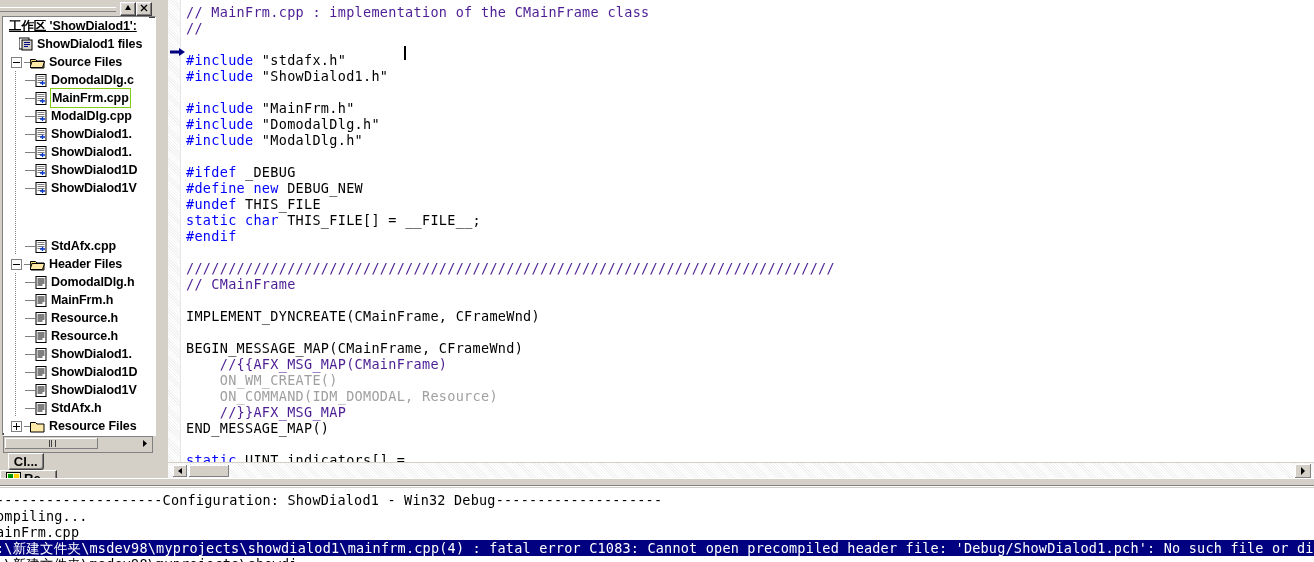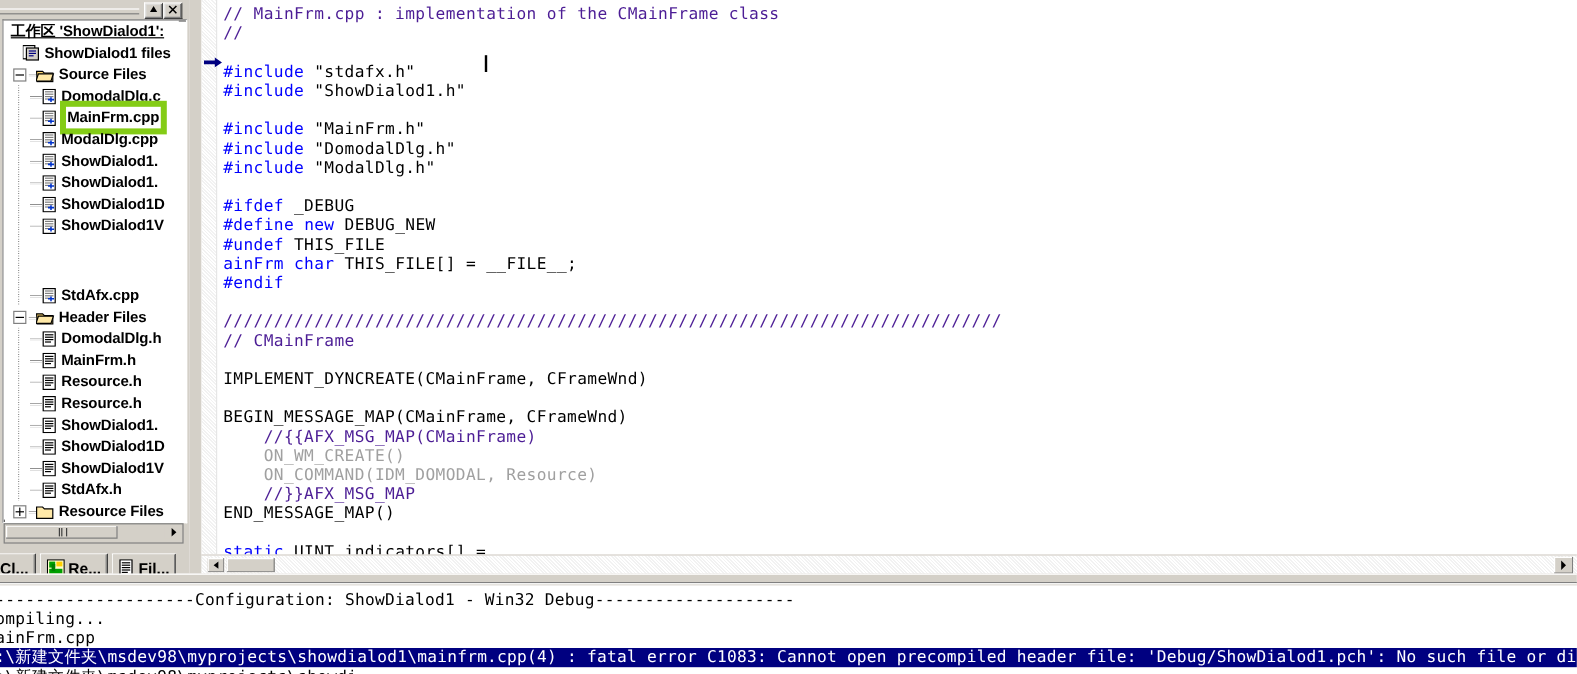--- a/index.html
+++ b/index.html
@@ -39,21 +39,21 @@
     overflow:hidden;
   }
   #tree{
     position:absolute;left:0;top:0;width:146px;height:416px;
     background:#ffffff;overflow:hidden;
     font-family:"Liberation Sans",sans-serif;font-size:12px;color:#000;
   }
   .tnode{position:relative;height:18px;line-height:18px;white-space:nowrap;
          display:flex;align-items:center;}
   .tlabel{font-size:12.5px;font-weight:bold;color:#000;letter-spacing:-0.1px;}
-  .tlabel.sel{border:5px solid #84cc16;background:#ffffff;padding:0 1px;margin-left:-1px;}
+  .tlabel.sel{border:1px solid #84cc16;background:#ffffff;padding:0 1px;margin-left:-1px;}
   .tbox{width:9px;height:9px;border:1px solid #808080;background:#fff;
         display:inline-block;position:relative;margin-right:2px;flex:0 0 auto;}
   .tbox:before{content:"";position:absolute;left:1px;top:4px;width:7px;height:1px;background:#000;}
   .tbox.plus:after{content:"";position:absolute;left:4px;top:1px;width:1px;height:7px;background:#000;}
   .dots{display:inline-block;flex:0 0 auto;height:18px;
         background-image:linear-gradient(to bottom,#808080 1px,transparent 1px);
         background-size:2px 2px;background-position:0 9px;background-repeat:repeat-x;}
   .vdots{position:absolute;width:1px;top:0;bottom:0;
          background-image:linear-gradient(to bottom,#808080 1px,transparent 1px);
          background-size:1px 2px;}
@@ -65,21 +65,21 @@
     background:#d4d0c8;border:1px solid #808080;
   }
   #ws-hthumb{position:absolute;left:1px;top:1px;width:93px;height:11px;
     background:#d4d0c8;box-shadow:inset -1px -1px 0 #808080, inset 1px 1px 0 #ffffff;}
   #ws-hthumb .grip{position:absolute;left:44px;top:2px;width:5px;height:7px;
     border-left:1px solid #404040;border-right:1px solid #404040;}
   #ws-hthumb .grip:before{content:"";position:absolute;left:1px;top:0;width:1px;height:7px;background:#404040;}
   #ws-harrow{position:absolute;right:1px;top:1px;width:14px;height:11px;background:#d4d0c8;}
 
   
-  #ws-tabs{position:absolute;left:0px;top:453px;height:32px;display:flex;align-items:flex-end;}
+  #ws-tabs{position:absolute;left:0px;top:453px;height:21px;display:flex;align-items:center;flex-direction:column;}
   .wtab{
     height:22px;margin-right:3px;padding:0 5px;
     background:#d4d0c8;
     border:1px solid #ffffff;border-right-color:#404040;border-bottom-color:#404040;
     box-shadow:inset -1px -1px 0 #808080;
     display:flex;align-items:center;gap:3px;
     font-size:13px;font-weight:bold;color:#000;cursor:default;
     border-radius:0 0 3px 3px;
   }
   .wtab.first{margin-left:-6px;}
@@ -468,21 +468,21 @@
 <span class="kw">#include</span><span class="pl"> "stdafx.h"</span>
 <span class="kw">#include</span><span class="pl"> "ShowDialod1.h"</span>
 <span class="pl"></span>
 <span class="kw">#include</span><span class="pl"> "MainFrm.h"</span>
 <span class="kw">#include</span><span class="pl"> "DomodalDlg.h"</span>
 <span class="kw">#include</span><span class="pl"> "ModalDlg.h"</span>
 <span class="pl"></span>
 <span class="kw">#ifdef</span><span class="pl"> _DEBUG</span>
 <span class="kw">#define</span><span class="pl"> </span><span class="kw">new</span><span class="pl"> DEBUG_NEW</span>
 <span class="kw">#undef</span><span class="pl"> THIS_FILE</span>
-<span class="kw">ainFrm char</span><span class="pl"> THIS_FILE[] = __FILE__;</span>
+<span class="kw">static char</span><span class="pl"> THIS_FILE[] = __FILE__;</span>
 <span class="kw">#endif</span>
 <span class="pl"></span>
 <span class="cm">/////////////////////////////////////////////////////////////////////////////</span>
 <span class="cm">// CMainFrame</span>
 <span class="pl"></span>
 <span class="pl">IMPLEMENT_DYNCREATE(CMainFrame, CFrameWnd)</span>
 <span class="pl"></span>
 <span class="pl">BEGIN_MESSAGE_MAP(CMainFrame, CFrameWnd)</span>
 <span class="cm">    //{{AFX_MSG_MAP(CMainFrame)</span>
 <span class="gr">    ON_WM_CREATE()</span>

